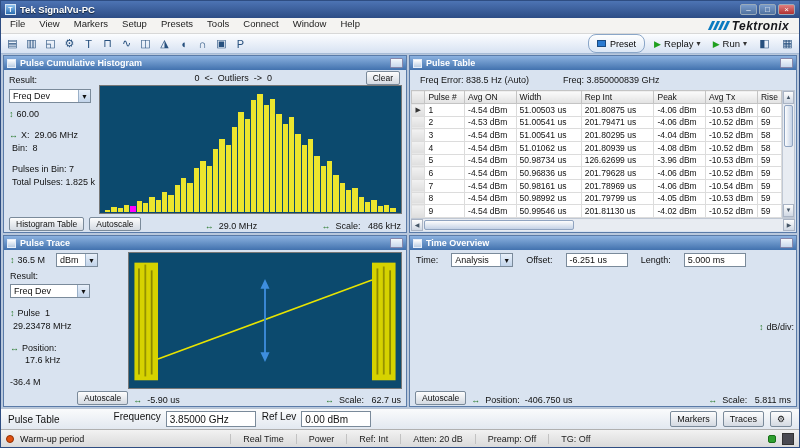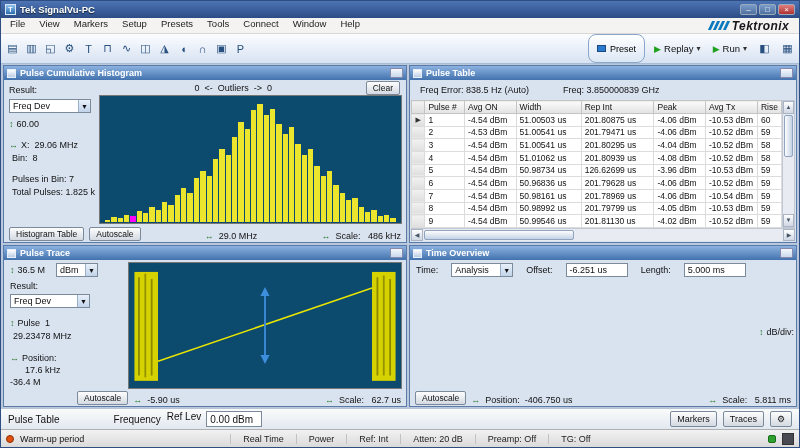--- a/index.html
+++ b/index.html
@@ -22,21 +22,21 @@
   .logo{margin-left:auto;display:flex;align-items:center;gap:4px;padding-right:8px}
   .stripes{display:flex;gap:2px}
   .stripes i{display:block;width:3px;height:9px;background:#0a7ac0;transform:skewX(-25deg)}
   .logo-text{font-weight:bold;font-style:italic;font-size:12px;letter-spacing:.4px;color:#15151a}
 
   
   .toolbar{flex:0 0 20px;display:flex;align-items:center;background:linear-gradient(#fcfdff,#d7e2f2);border-bottom:1px solid #a8bcd6;padding:0 3px;gap:2px}
   .tb-icons{display:flex;gap:2px;align-items:center}
   .tb-icon{width:17px;height:16px;display:inline-flex;align-items:center;justify-content:center;font-size:11px;color:#27507e;border:1px solid transparent;border-radius:2px}
   .tb-right{margin-left:auto;display:flex;align-items:center;gap:6px}
-  .preset-btn{display:flex;align-items:center;gap:4px;height:29px;padding:0 8px;border:1px solid #8aa6c8;border-radius:8px;background:linear-gradient(#ffffff,#dce7f5);font-size:9px;font-family:inherit}
+  .preset-btn{display:flex;align-items:center;gap:4px;height:19px;padding:0 8px;border:1px solid #8aa6c8;border-radius:8px;background:linear-gradient(#ffffff,#dce7f5);font-size:9px;font-family:inherit}
   .preset-ico{width:9px;height:7px;background:#2a7ad0;border:1px solid #1a4a80}
   .tb-drop{display:flex;align-items:center;gap:3px;font-size:9.5px;padding:0 3px}
   .play-ico{color:#1fa01f;font-size:9px}
   .caret{font-size:8px;color:#333}
 
   
   .main{flex:1;display:grid;grid-template-columns:404px 1fr;grid-template-rows:178px 1fr;gap:2px;padding:1px 2px;background:#b9c8dc;min-height:0}
   .panel{display:flex;flex-direction:column;border:1px solid #5a7ba8;background:#d9e3f0;min-width:0;min-height:0;overflow:hidden}
   .panel-title{flex:0 0 14px;display:flex;align-items:center;gap:4px;padding:0 3px;background:linear-gradient(#8cb2e0,#4272ae);color:#fff;font-weight:bold;font-size:9px}
   .ptitle-icon{width:9px;height:9px;background:linear-gradient(#ffffff,#b9cde4);border:1px solid #e6eefa}
@@ -117,21 +117,21 @@
   .to-magenta{position:absolute;left:12px;right:12px;bottom:4px;height:2px;background:#ff00ff;z-index:2}
   .ylabels{position:absolute;left:15px;top:0;bottom:0;width:32px;z-index:5}
   .ylab{position:absolute;color:#dcdcdc;font-size:8px;text-shadow:0 0 2px #000}
 
   
   .controlbar{flex:0 0 21px;display:flex;align-items:center;gap:6px;background:linear-gradient(#fafbfc,#e2e8f0);border-top:1px solid #b8c4d4;padding:0 7px;font-size:10px}
   .display-name{margin-right:48px}
   .freq-group{display:flex;align-items:flex-start;gap:5px}
   .controlbar .input{height:16px;font-size:10px}
   .controlbar .input.wide{width:90px}
-  .controlbar .input.med{width:56px}
+  .controlbar .input.med{width:70px}
   .controlbar .btn{height:16px;font-size:9px}
   .gearbtn{width:22px;padding:0;font-size:11px}
 
   
   .statusbar{flex:0 0 18px;display:flex;align-items:center;background:linear-gradient(#f2f2f2,#dadada);border-top:1px solid #b0b0b0;padding:0 5px;font-size:9px;gap:6px}
   .warmup-dot{width:8px;height:8px;border-radius:50%;background:#e05010;border:1px solid #903000}
   .segs{display:flex;margin-left:140px}
   .seg{padding:0 12px;border-left:1px solid #c2c2c2;color:#222}
   .green-dot{width:8px;height:8px;background:#30a030;border:1px solid #1a701a;border-radius:2px}
   .corner{width:12px;height:12px;background:#4a4a52;border:1px solid #333}
@@ -554,20 +554,21 @@
         <span class="adj">↔</span>
         <span class="pre">Scale:   5.811 ms</span>
       </div>
     </div>
   </div>
 
   <div class="controlbar">
     <span class="display-name">Pulse Table</span>
     <span class="freq-group">
       <span>Frequency</span>
+      <span class="input wide">3.85000 GHz</span>
     </span>
     <span class="freq-group">
       <span>Ref Lev</span>
       <span class="input med">0.00 dBm</span>
     </span>
     <span class="spacer"></span>
     <button class="btn">Markers</button>
     <button class="btn">Traces</button>
     <button class="btn gearbtn">⚙</button>
   </div>

